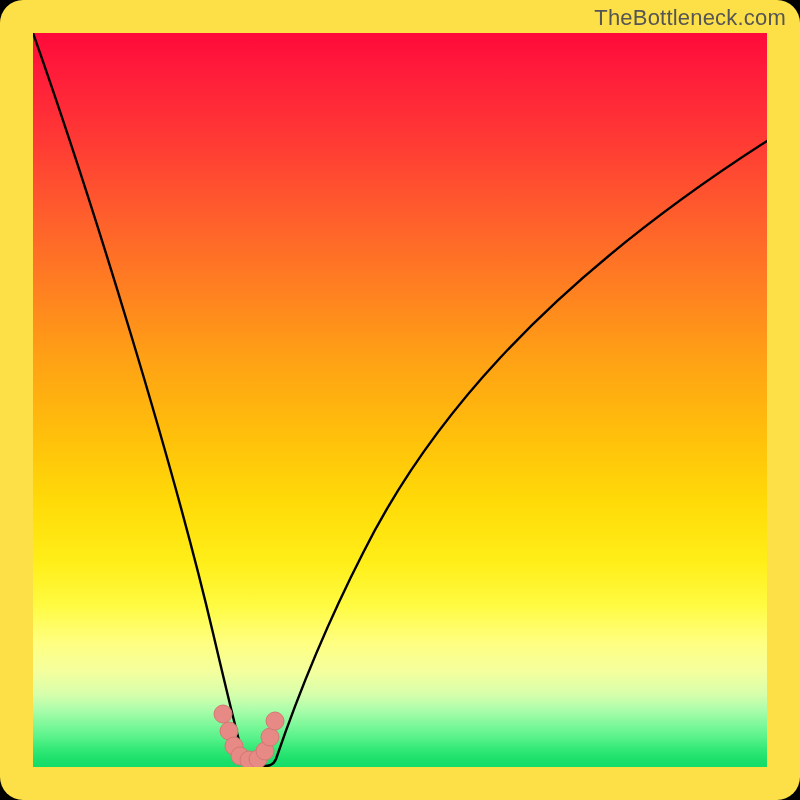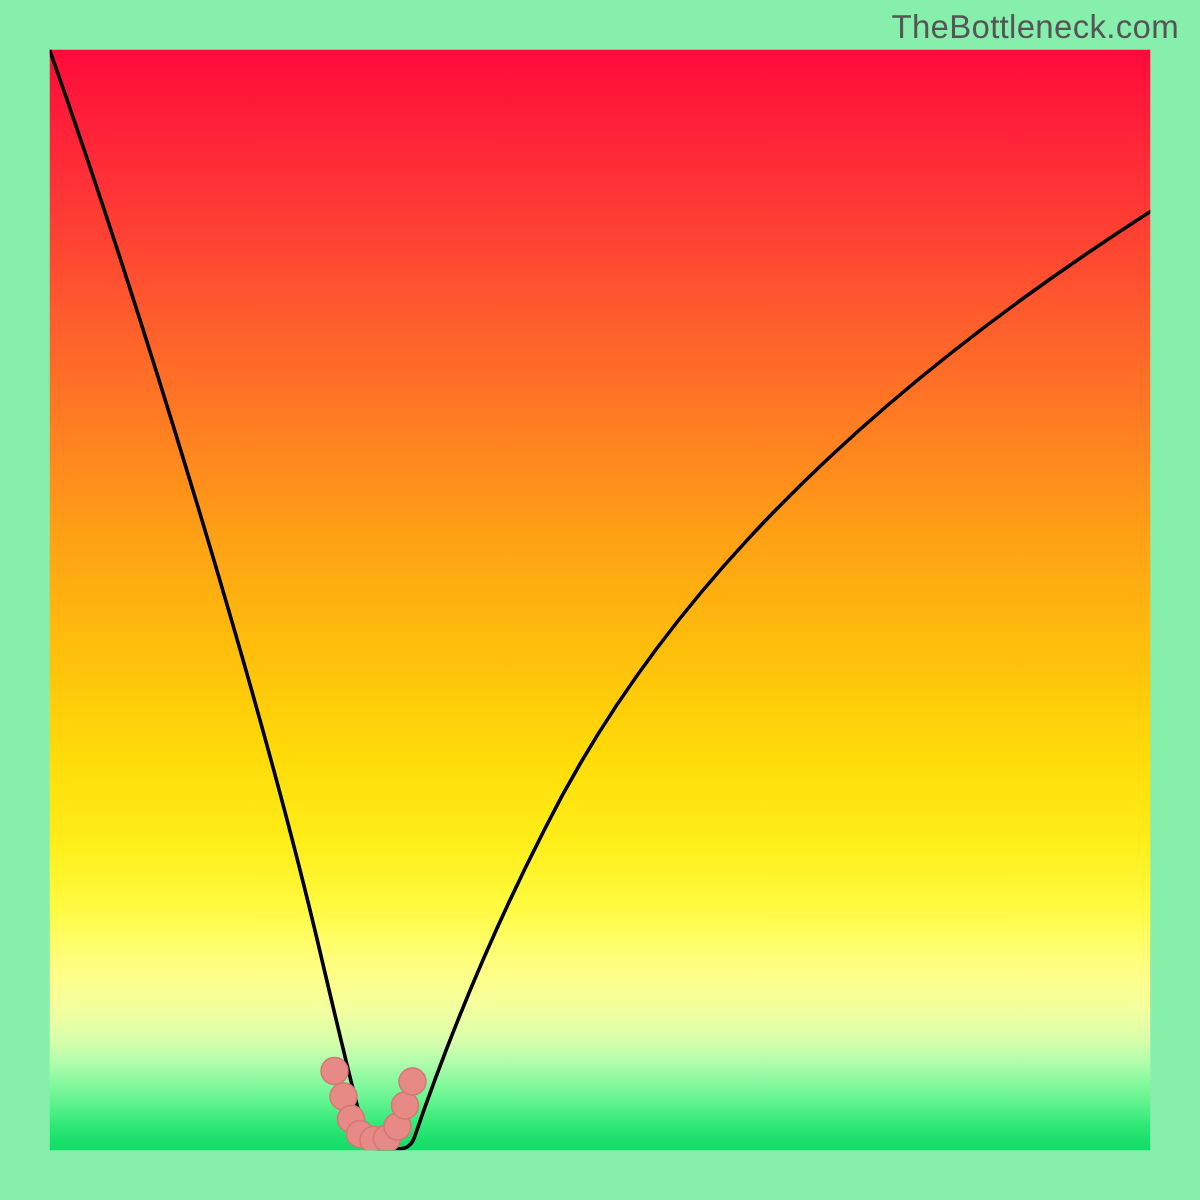--- a/index.html
+++ b/index.html
@@ -7,21 +7,22 @@
     padding: 0;
     width: 800px;
     height: 800px;
     overflow: hidden;
     background: #000;
     font-family: Arial, Helvetica, sans-serif;
   }
   .frame {
     position: absolute;
     inset: 0;
-    background: #86efac;
+    background: #fde047;
+    border-radius: 23px;
   }
   .plot {
     position: absolute;
     left: 33px;
     top: 33px;
     width: 734px;
     height: 734px;
     overflow: hidden;
   }
   .gradient {

